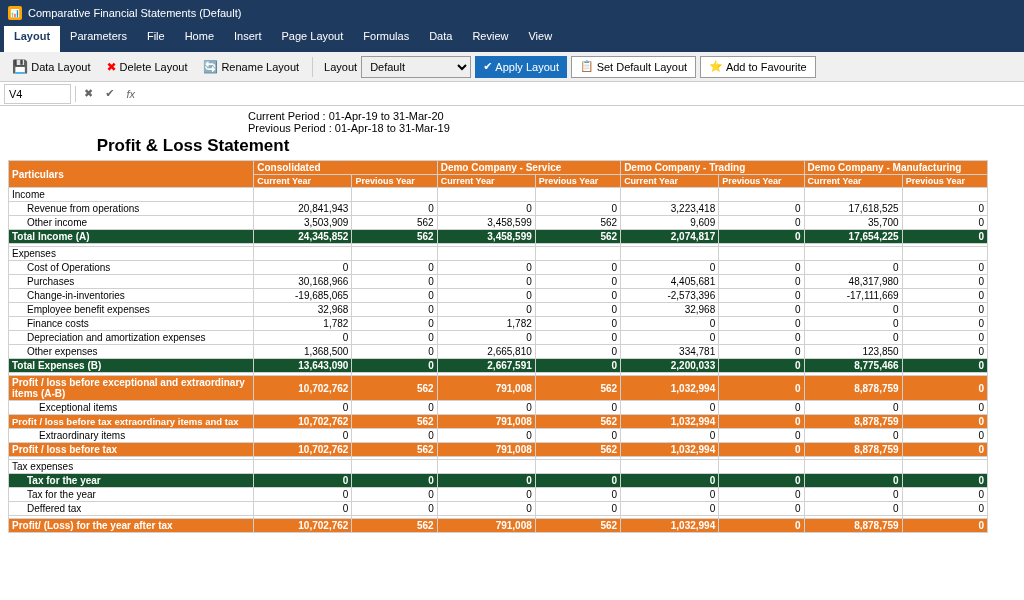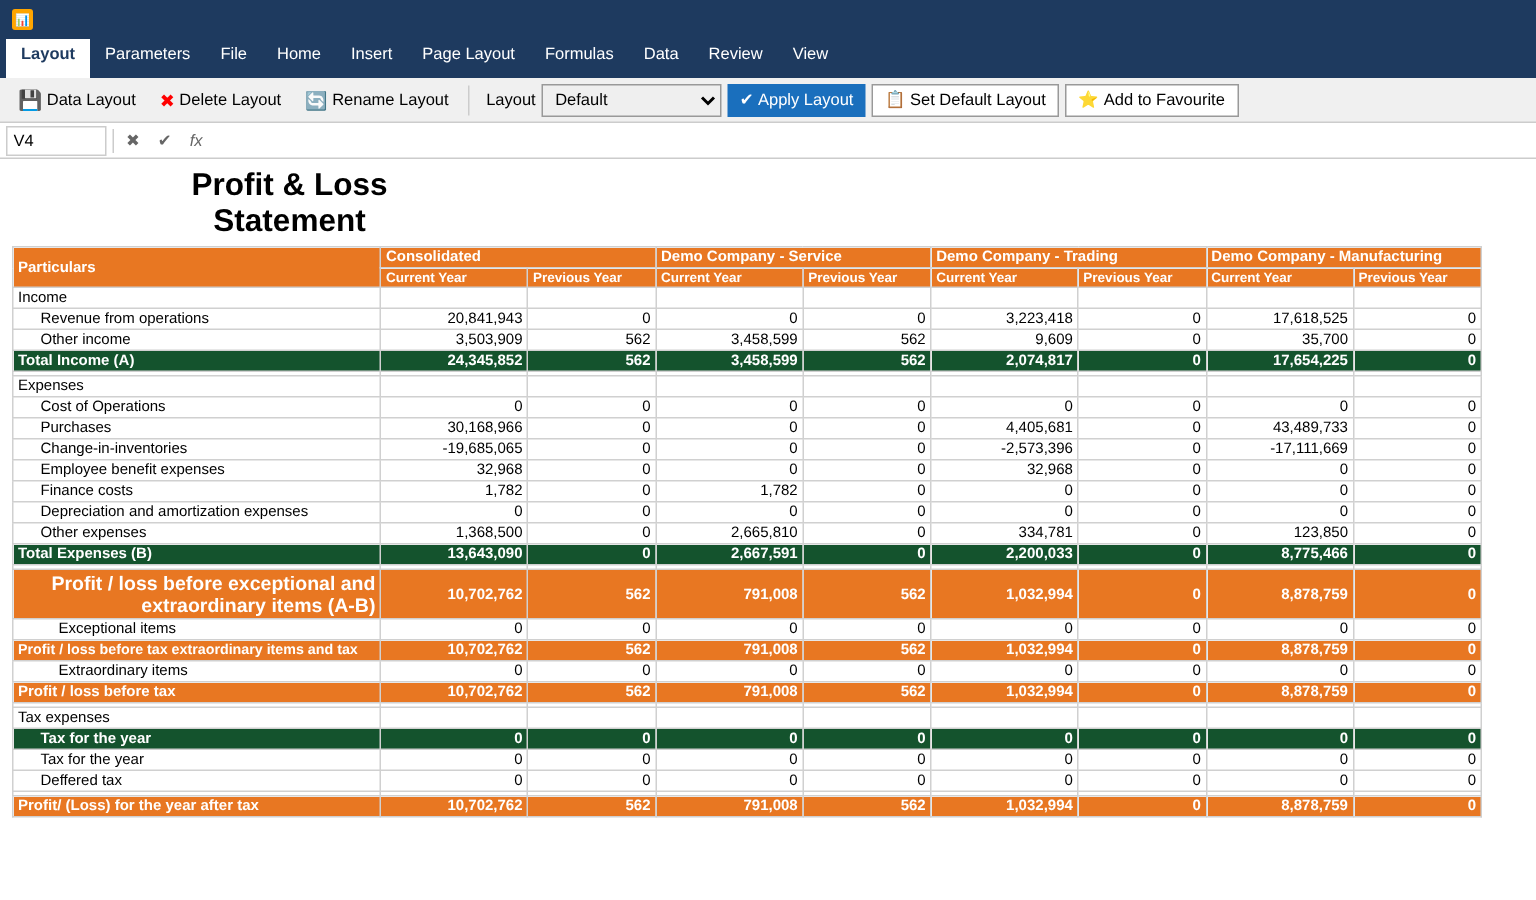--- a/index.html
+++ b/index.html
@@ -13,21 +13,21 @@
     
     .ribbon-tabs { background: #1e3a5f; display: flex; padding: 0 4px; height: 26px; }
     .ribbon-tab { color: white; padding: 4px 10px; font-size: 11px; cursor: pointer; border-bottom: none; }
     .ribbon-tab.active { background: white; color: #1e3a5f; font-weight: 600; }
 
     
     .toolbar { background: #f0f0f0; border-bottom: 1px solid #ccc; padding: 3px 6px; display: flex; align-items: center; gap: 4px; height: 30px; }
     .toolbar-btn { display: flex; align-items: center; gap: 3px; padding: 2px 6px; font-size: 11px; cursor: pointer; border: none; background: none; }
     .toolbar-sep { width: 1px; height: 20px; background: #ccc; margin: 0 3px; }
     .layout-label { font-size: 11px; margin-left: 4px; }
-    .layout-select { border: 1px solid #999; padding: 1px 4px; font-size: 11px; height: 22px; width: 120px; }
+    .layout-select { border: 1px solid #999; padding: 1px 4px; font-size: 11px; height: 22px; width: 110px; }
     .toolbar-btn-apply { background: #1a6fbd; color: white; border: none; padding: 2px 8px; font-size: 11px; cursor: pointer; height: 22px; display: flex; align-items: center; gap: 3px; }
     .toolbar-btn-outline { background: white; border: 1px solid #999; padding: 2px 8px; font-size: 11px; cursor: pointer; height: 22px; display: flex; align-items: center; gap: 3px; }
 
     
     .formula-bar { background: white; border-bottom: 1px solid #ccc; display: flex; align-items: center; height: 24px; padding: 0 4px; gap: 4px; }
     .cell-ref { border: 1px solid #ccc; padding: 1px 4px; font-size: 11px; width: 67px; height: 20px; }
     .formula-sep { width: 1px; height: 16px; background: #ccc; }
     .fx-btn { font-size: 11px; color: #666; padding: 0 4px; }
     .formula-input { flex: 1; border: none; font-size: 11px; outline: none; }
 
@@ -49,20 +49,21 @@
     .indent2 { padding-left: 30px !important; }
     td.empty { border: 1px solid #d0d0d0; }
   </style>
 </head>
 <body>
 
 <div class="main-wrapper">
 
   <div class="title-bar">
     <div class="app-icon">📊</div>
+    <span class="title-text">Comparative Financial Statements (Default)</span>
   </div>
 
   <div class="ribbon-tabs">
     <div class="ribbon-tab active">Layout</div>
     <div class="ribbon-tab">Parameters</div>
     <div class="ribbon-tab">File</div>
     <div class="ribbon-tab">Home</div>
     <div class="ribbon-tab">Insert</div>
     <div class="ribbon-tab">Page Layout</div>
     <div class="ribbon-tab">Formulas</div>
@@ -110,25 +111,29 @@
     <span class="fx-btn">✔</span>
     <span class="fx-btn" style="font-style:italic;">fx</span>
     <input class="formula-input" type="text" style="">
   </div>
 
   <div class="sheet-area">
     <div class="sheet-content">
 
       <div style="display:flex; margin-bottom:2px;">
         <div style="width:240px;"></div>
+        <div>
+          <div style="font-size:11px;">Current Period :  01-Apr-19 to 31-Mar-20</div>
+          <div style="font-size:11px;">Previous Period : 01-Apr-18 to 31-Mar-19</div>
+        </div>
       </div>
 
       <div style="display:flex; align-items:center; margin-bottom:4px;">
         <div style="width:70px;"></div>
-        <div style="font-size:21px; font-weight:bold; width:230px; text-align:center;">Profit &amp; Loss Statement</div>
+        <div style="font-size:17px; font-weight:bold; width:230px; text-align:center;">Profit &amp; Loss Statement</div>
       </div>
 
       <table class="fin" style="width:980px;">
         <colgroup>
           <col style="width:230px;">
           <col style="width:92px;">
           <col style="width:80px;">
           <col style="width:92px;">
           <col style="width:80px;">
           <col style="width:92px;">
@@ -237,21 +242,21 @@
               <td class="r">0</td>
           </tr>
           <tr>
             <td class="l indent1">Purchases</td>
             <td class="r">30,168,966</td>
               <td class="r">0</td>
             <td class="r">0</td>
               <td class="r">0</td>
             <td class="r">4,405,681</td>
               <td class="r">0</td>
-            <td class="r">43,489,733</td>
+            <td class="r">48,317,980</td>
               <td class="r">0</td>
           </tr>
           <tr>
             <td class="l indent1">Change-in-inventories</td>
             <td class="r">-19,685,065</td>
               <td class="r">0</td>
             <td class="r">0</td>
               <td class="r">0</td>
             <td class="r">-2,573,396</td>
               <td class="r">0</td>
@@ -320,21 +325,21 @@
               <td></td>
             <td></td>
               <td></td>
             <td></td>
               <td></td>
             <td></td>
               <td></td>
           </tr>
 
           <tr class="profit-orange">
-            <td class="l" style="font-size:13px;text-align:right;">Profit / loss before exceptional  and extraordinary items (A-B)</td>
+            <td class="l" style="font-size:10px;">Profit / loss before exceptional  and extraordinary items (A-B)</td>
             <td class="r">10,702,762</td>
               <td class="r">562</td>
             <td class="r">791,008</td>
               <td class="r">562</td>
             <td class="r">1,032,994</td>
               <td class="r">0</td>
             <td class="r">8,878,759</td>
               <td class="r">0</td>
           </tr>
           <tr>

